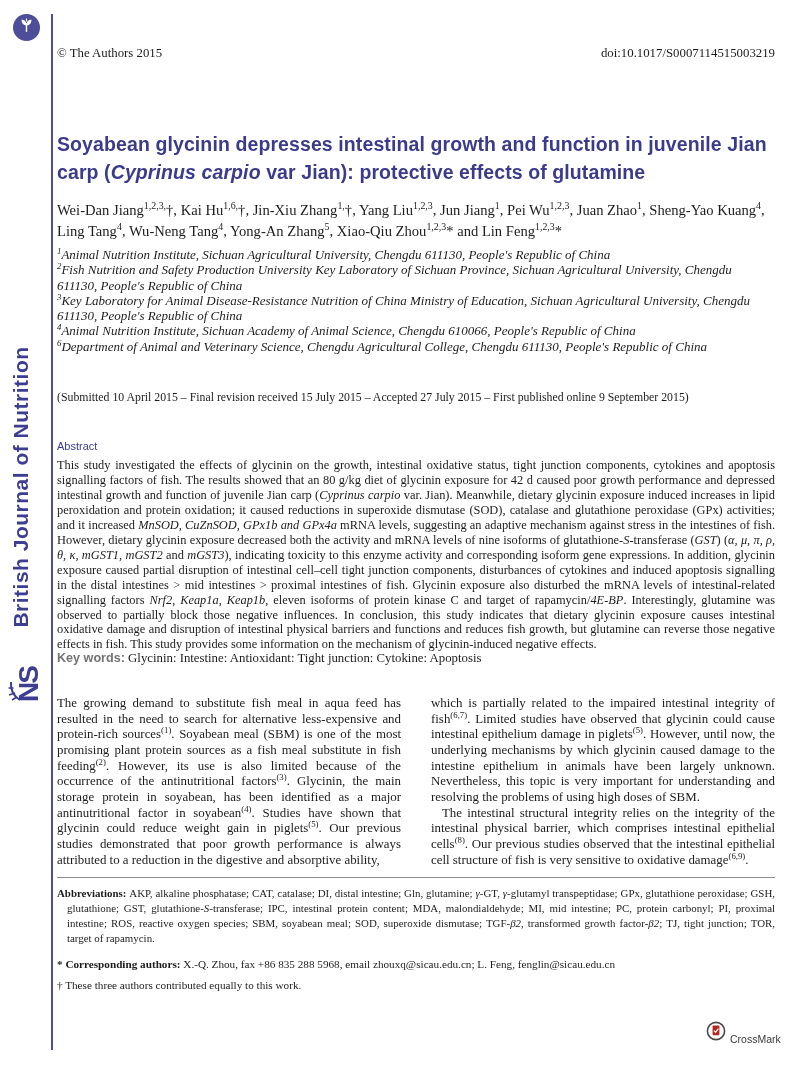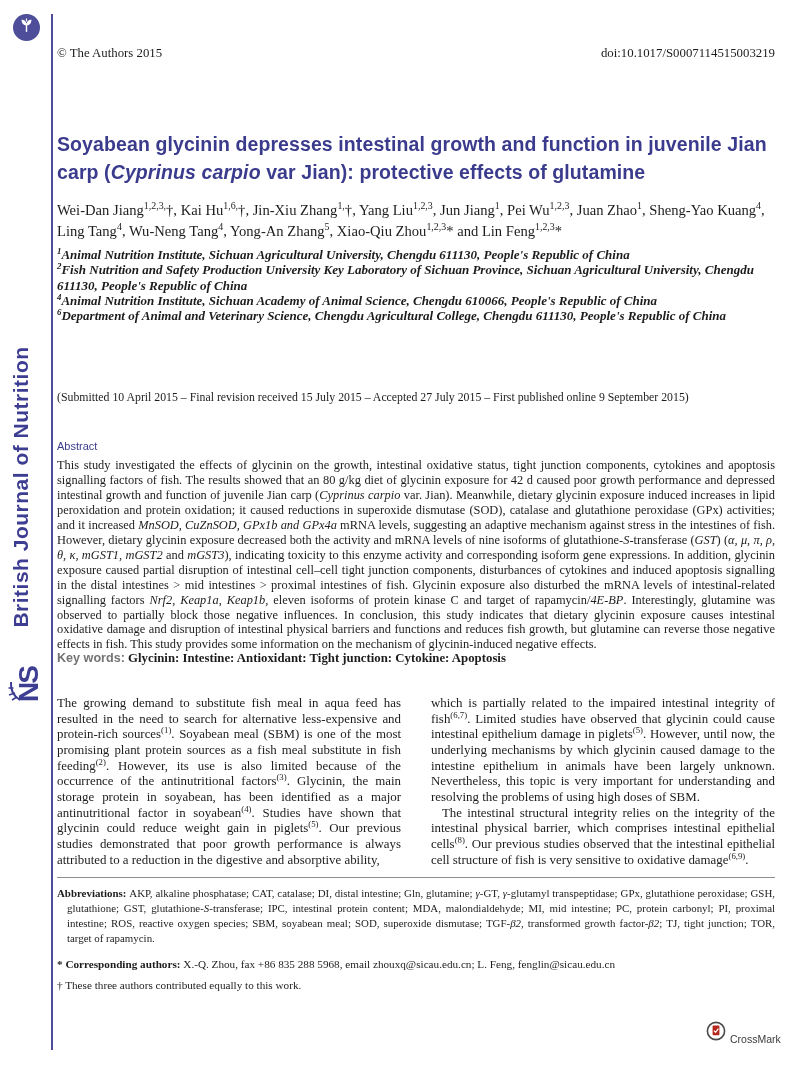--- a/index.html
+++ b/index.html
@@ -29,33 +29,33 @@
 
   
   .main { position:absolute; left:57px; width:718px; }
 
   #masthead { top:46px; display:flex; justify-content:space-between; font-size:12.8px; line-height:15.5px; }
   #article-title {
     top:130px; font-family:"Liberation Sans", sans-serif; font-weight:700;
     font-size:19.5px; line-height:28px; color:#3b3b8d; letter-spacing:0.1px;
   }
   #author-list { top:200px; font-size:14.6px; line-height:20.5px; }
-  #affiliation-list { top:247px; font-style:italic; font-size:13px; line-height:15.3px;font-weight:bold; }
+  #affiliation-list { top:247px; font-style:italic; font-size:13px; line-height:15.3px; }
   #affiliation-list sup { font-style:italic; }
   #submitted-line { top:390px; font-size:11.8px; }
 
   #abstract-heading {
     top:440px; font-family:"Liberation Sans", sans-serif; font-weight:400;
     font-size:11px; color:#3b3b8d;
   }
   #abstract-text { top:458px; font-size:12.4px; line-height:14.95px; text-align:justify; }
 
   #keywords-line { top:651px; font-size:12.8px; }
   .kw-label { font-family:"Liberation Sans", sans-serif; font-weight:700; color:#737373; font-size:12.6px; }
-  .kw-text { font-weight:700; }
+  .kw-text { font-weight:400; }
 
   #body-columns { top:696px; display:flex; gap:30px; }
   .col { flex:1; font-size:12.9px; line-height:15.65px; text-align:justify; }
   .para-indent { text-indent:11px; }
 
   #footnote-divider { top:877px; height:1px; background:#8d8d8d; }
   #abbreviations-note {
     top:886px; font-size:10.9px; line-height:15px; text-align:justify;
     padding-left:10px; text-indent:-10px;
   }
@@ -98,20 +98,21 @@
   <div>doi:10.1017/S0007114515003219</div>
 </div>
 
 <h1 id="article-title" class="main"><span>Soyabean glycinin depresses intestinal growth and function in juvenile Jian carp (</span><span style="font-style: italic;">Cyprinus carpio</span><span> var Jian): protective effects of glutamine</span></h1>
 
 <div id="author-list" class="main"><span>Wei-Dan Jiang</span><sup>1,2,3,</sup><span>†, </span><span>Kai Hu</span><sup>1,6,</sup><span>†, </span><span>Jin-Xiu Zhang</span><sup>1,</sup><span>†, </span><span>Yang Liu</span><sup>1,2,3</sup><span>, </span><span>Jun Jiang</span><sup>1</sup><span>, </span><span>Pei Wu</span><sup>1,2,3</sup><span>, </span><span>Juan Zhao</span><sup>1</sup><span>, </span><span>Sheng-Yao Kuang</span><sup>4</sup><span>, </span><span>Ling Tang</span><sup>4</sup><span>, </span><span>Wu-Neng Tang</span><sup>4</sup><span>, </span><span>Yong-An Zhang</span><sup>5</sup><span>, </span><span>Xiao-Qiu Zhou</span><sup>1,2,3</sup><span>* and </span><span>Lin Feng</span><sup>1,2,3</sup><span>*</span></div>
 
 <div id="affiliation-list" class="main">
   <div><sup>1</sup><span>Animal Nutrition Institute, Sichuan Agricultural University, Chengdu 611130, People's Republic of China</span></div>
   <div><sup>2</sup><span>Fish Nutrition and Safety Production University Key Laboratory of Sichuan Province, Sichuan Agricultural University, Chengdu 611130, People's Republic of China</span></div>
+  <div><sup>3</sup><span>Key Laboratory for Animal Disease-Resistance Nutrition of China Ministry of Education, Sichuan Agricultural University, Chengdu 611130, People's Republic of China</span></div>
   <div><sup>4</sup><span>Animal Nutrition Institute, Sichuan Academy of Animal Science, Chengdu 610066, People's Republic of China</span></div>
   <div><sup>6</sup><span>Department of Animal and Veterinary Science, Chengdu Agricultural College, Chengdu 611130, People's Republic of China</span></div>
 </div>
 
 <div id="submitted-line" class="main">(Submitted 10 April 2015 – Final revision received 15 July 2015 – Accepted 27 July 2015 – First published online 9 September 2015)</div>
 
 <div id="abstract-heading" class="main">Abstract</div>
 <div id="abstract-text" class="main"><span>This study investigated the effects of glycinin on the growth, intestinal oxidative status, tight junction components, cytokines and apoptosis signalling factors of fish. The results showed that an 80 g/kg diet of glycinin exposure for 42 d caused poor growth performance and depressed intestinal growth and function of juvenile Jian carp (</span><span style="font-style: italic;">Cyprinus carpio</span><span> var. Jian). Meanwhile, dietary glycinin exposure induced increases in lipid peroxidation and protein oxidation; it caused reductions in superoxide dismutase (SOD), catalase and glutathione peroxidase (GPx) activities; and it increased </span><span style="font-style: italic;">MnSOD, CuZnSOD, GPx1b and GPx4a</span><span> mRNA levels, suggesting an adaptive mechanism against stress in the intestines of fish. However, dietary glycinin exposure decreased both the activity and mRNA levels of nine isoforms of glutathione-</span><span style="font-style: italic;">S</span><span>-transferase (</span><span style="font-style: italic;">GST</span><span>) (</span><span style="font-style: italic;">α, μ, π, ρ, θ, κ, mGST1, mGST2</span><span> and </span><span style="font-style: italic;">mGST3</span><span>), indicating toxicity to this enzyme activity and corresponding isoform gene expressions. In addition, glycinin exposure caused partial disruption of intestinal cell–cell tight junction components, disturbances of cytokines and induced apoptosis signalling in the distal intestines &gt; mid intestines &gt; proximal intestines of fish. Glycinin exposure also disturbed the mRNA levels of intestinal-related signalling factors </span><span style="font-style: italic;">Nrf2, Keap1a, Keap1b</span><span>, eleven isoforms of protein kinase C and target of rapamycin/</span><span style="font-style: italic;">4E-BP</span><span>. Interestingly, glutamine was observed to partially block those negative influences. In conclusion, this study indicates that dietary glycinin exposure causes intestinal oxidative damage and disruption of intestinal physical barriers and functions and reduces fish growth, but glutamine can reverse those negative effects in fish. This study provides some information on the mechanism of glycinin-induced negative effects.</span></div>
 
 <div id="keywords-line" class="main">

